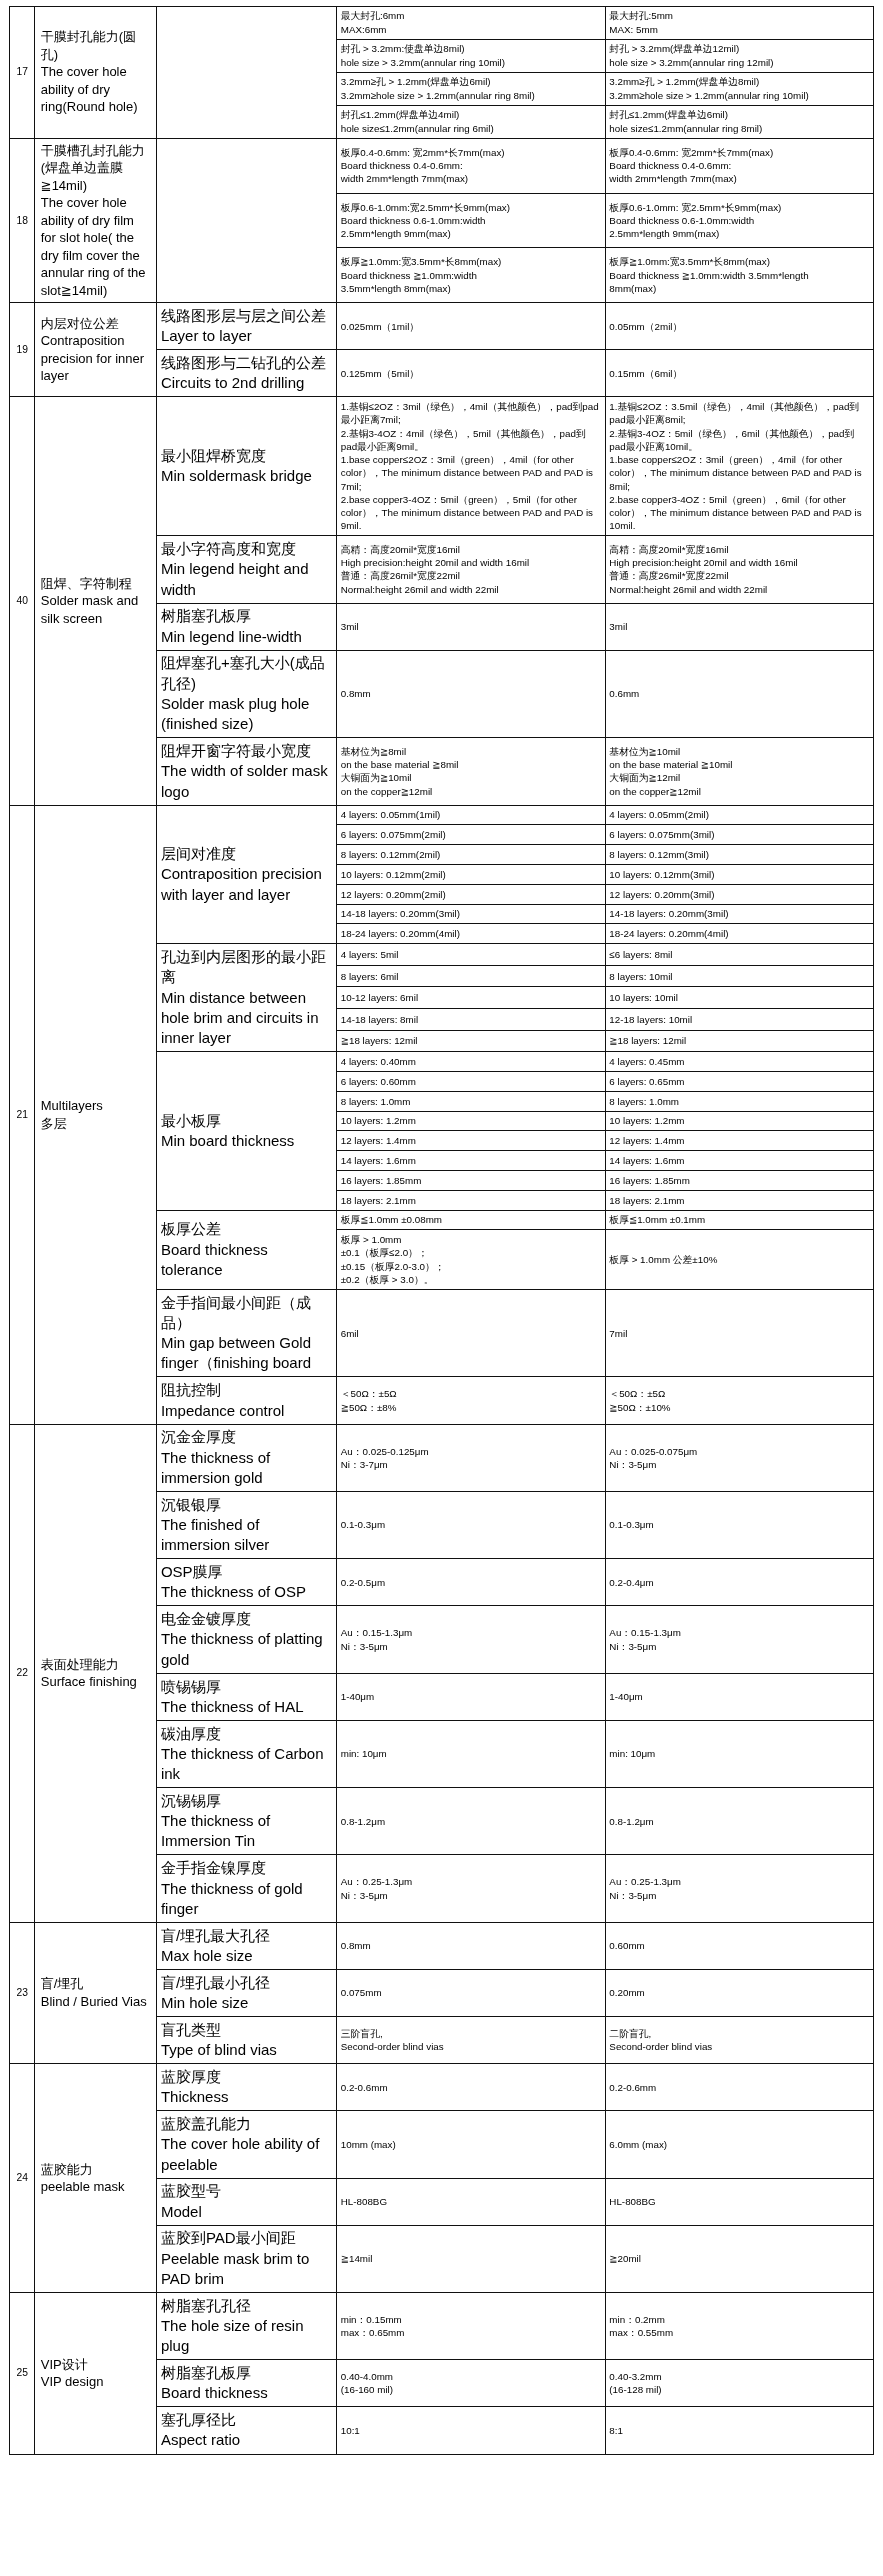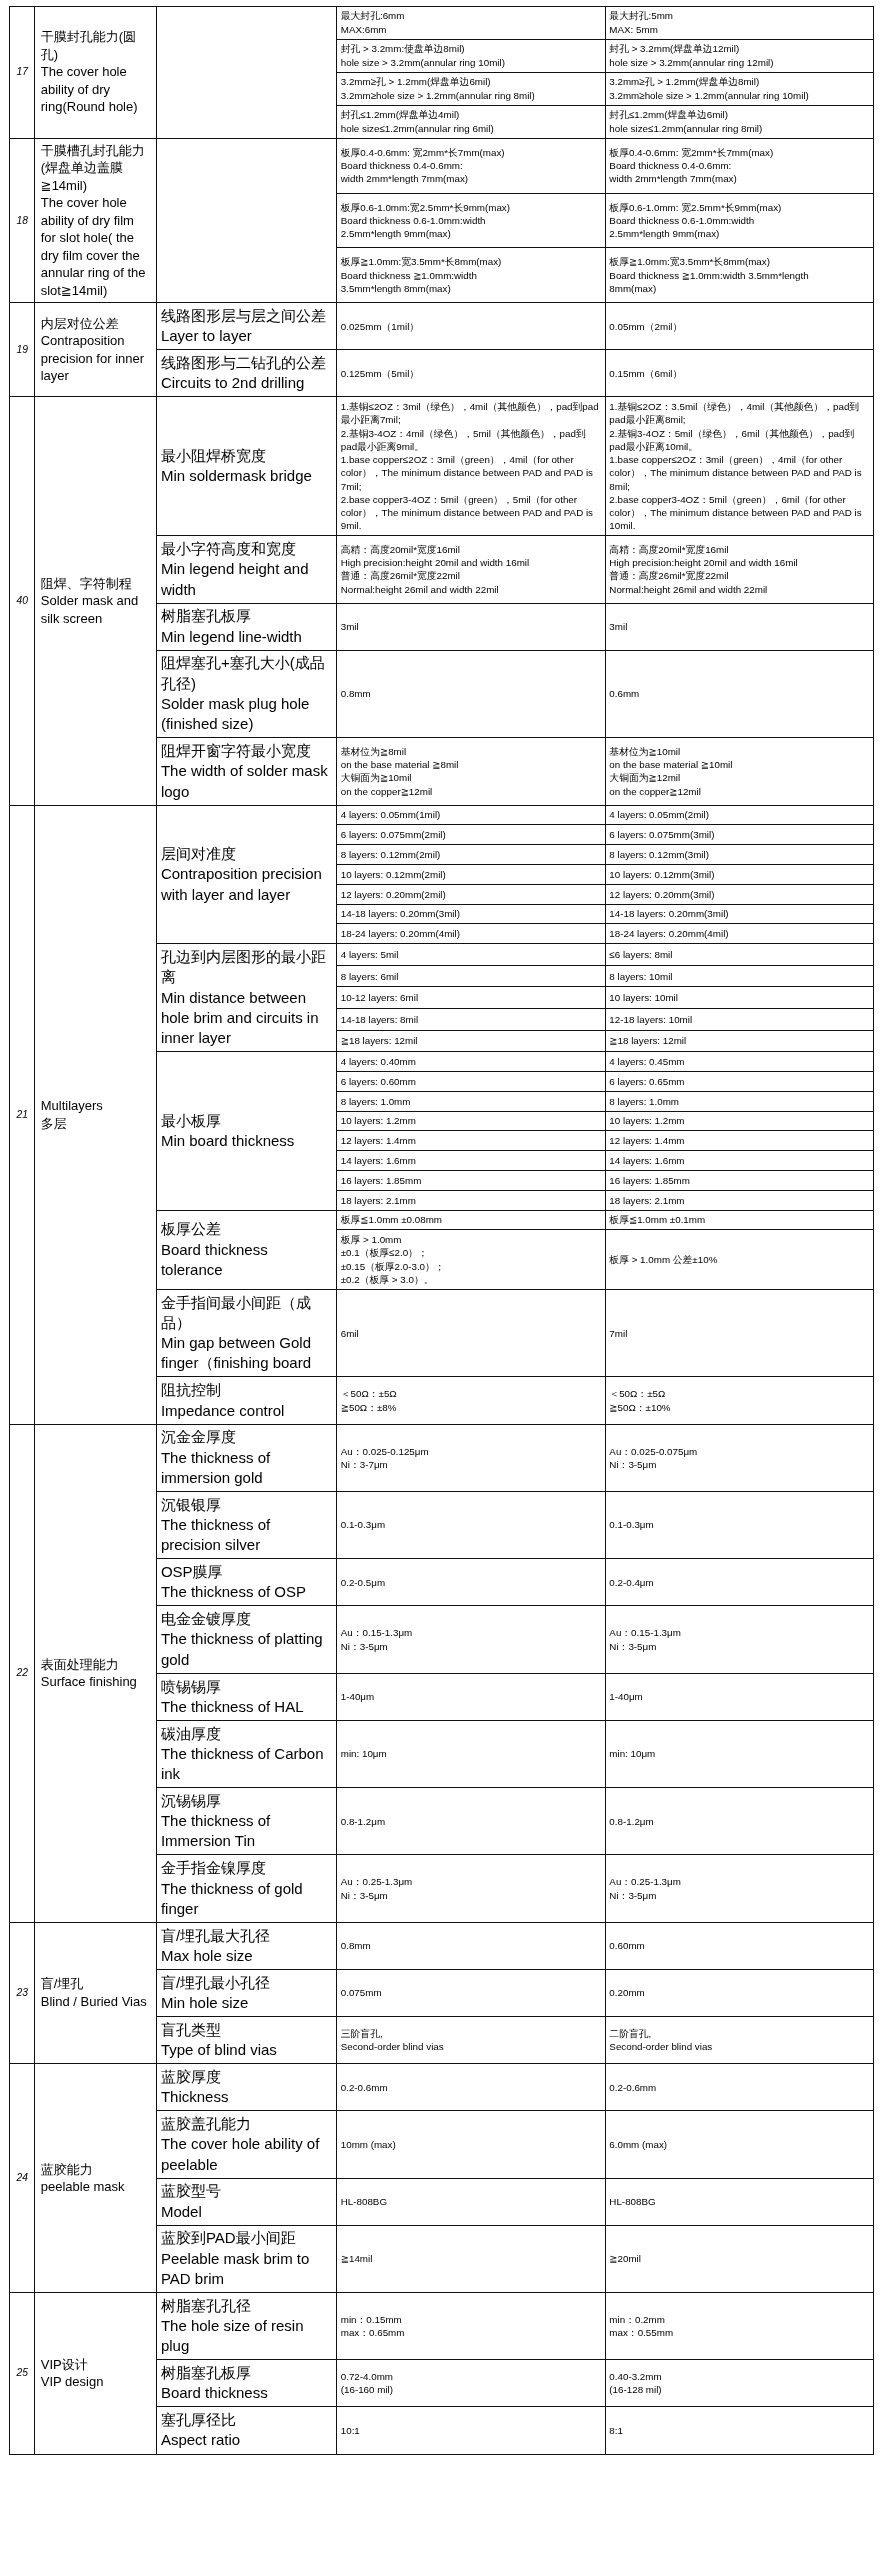--- a/index.html
+++ b/index.html
@@ -5,21 +5,21 @@
   html,body{margin:0;padding:0;background:#ffffff;}
   body{font-family:"Liberation Sans","DejaVu Sans",sans-serif;color:#000;}
   #sheet{width:884px;margin:0;padding:0;}
   table{border-collapse:collapse;width:865px;margin:5.6px 9.3px 9.3px 9.3px;table-layout:fixed;}
   col.c0{width:22.4px;}
   col.c1{width:110px;}
   col.c3{width:162px;}
   col.c4{width:242px;}
   col.c5{width:242px;}
   td{border:0.9px solid #111;vertical-align:middle;font-size:9.8px;line-height:1.35;padding:2.8px 3.7px;}
-  td.num{text-align:center;font-size:10.3px;font-style:italic;}
+  td.num{text-align:center;font-size:10.3px;}
   td.cat{font-size:13px;padding-left:5.6px;}
   td.sub{font-size:15px;}
   td.val{font-size:9.8px;}
   .cn{display:block;}
 </style>
 </head>
 <body>
 
 <div id="sheet">
   <table>
@@ -472,21 +472,21 @@
             <span class="cn">Ni：3-7μm</span>
           </td>
           <td class="val">
             <span class="cn">Au：0.025-0.075μm</span>
             <span class="cn">Ni：3-5μm</span>
           </td>
         </tr>
         <tr>
           <td class="sub" rowspan="1">
             <span class="cn">沉银银厚</span>
-            <span class="cn">The thickness of precision silver</span>
+            <span class="cn">The finished of immersion silver</span>
           </td>
           <td class="val">
             <span class="cn">0.1-0.3μm</span>
           </td>
           <td class="val">
             <span class="cn">0.1-0.3μm</span>
           </td>
         </tr>
         <tr>
           <td class="sub" rowspan="1">
@@ -678,21 +678,21 @@
             <span class="cn">min：0.2mm</span>
             <span class="cn">max：0.55mm</span>
           </td>
         </tr>
         <tr>
           <td class="sub" rowspan="1">
             <span class="cn">树脂塞孔板厚</span>
             <span class="cn">Board thickness</span>
           </td>
           <td class="val">
-            <span class="cn">0.72-4.0mm</span>
+            <span class="cn">0.40-4.0mm</span>
             <span class="cn">(16-160 mil)</span>
           </td>
           <td class="val">
             <span class="cn">0.40-3.2mm</span>
             <span class="cn">(16-128 mil)</span>
           </td>
         </tr>
         <tr>
           <td class="sub" rowspan="1">
             <span class="cn">塞孔厚径比</span>

